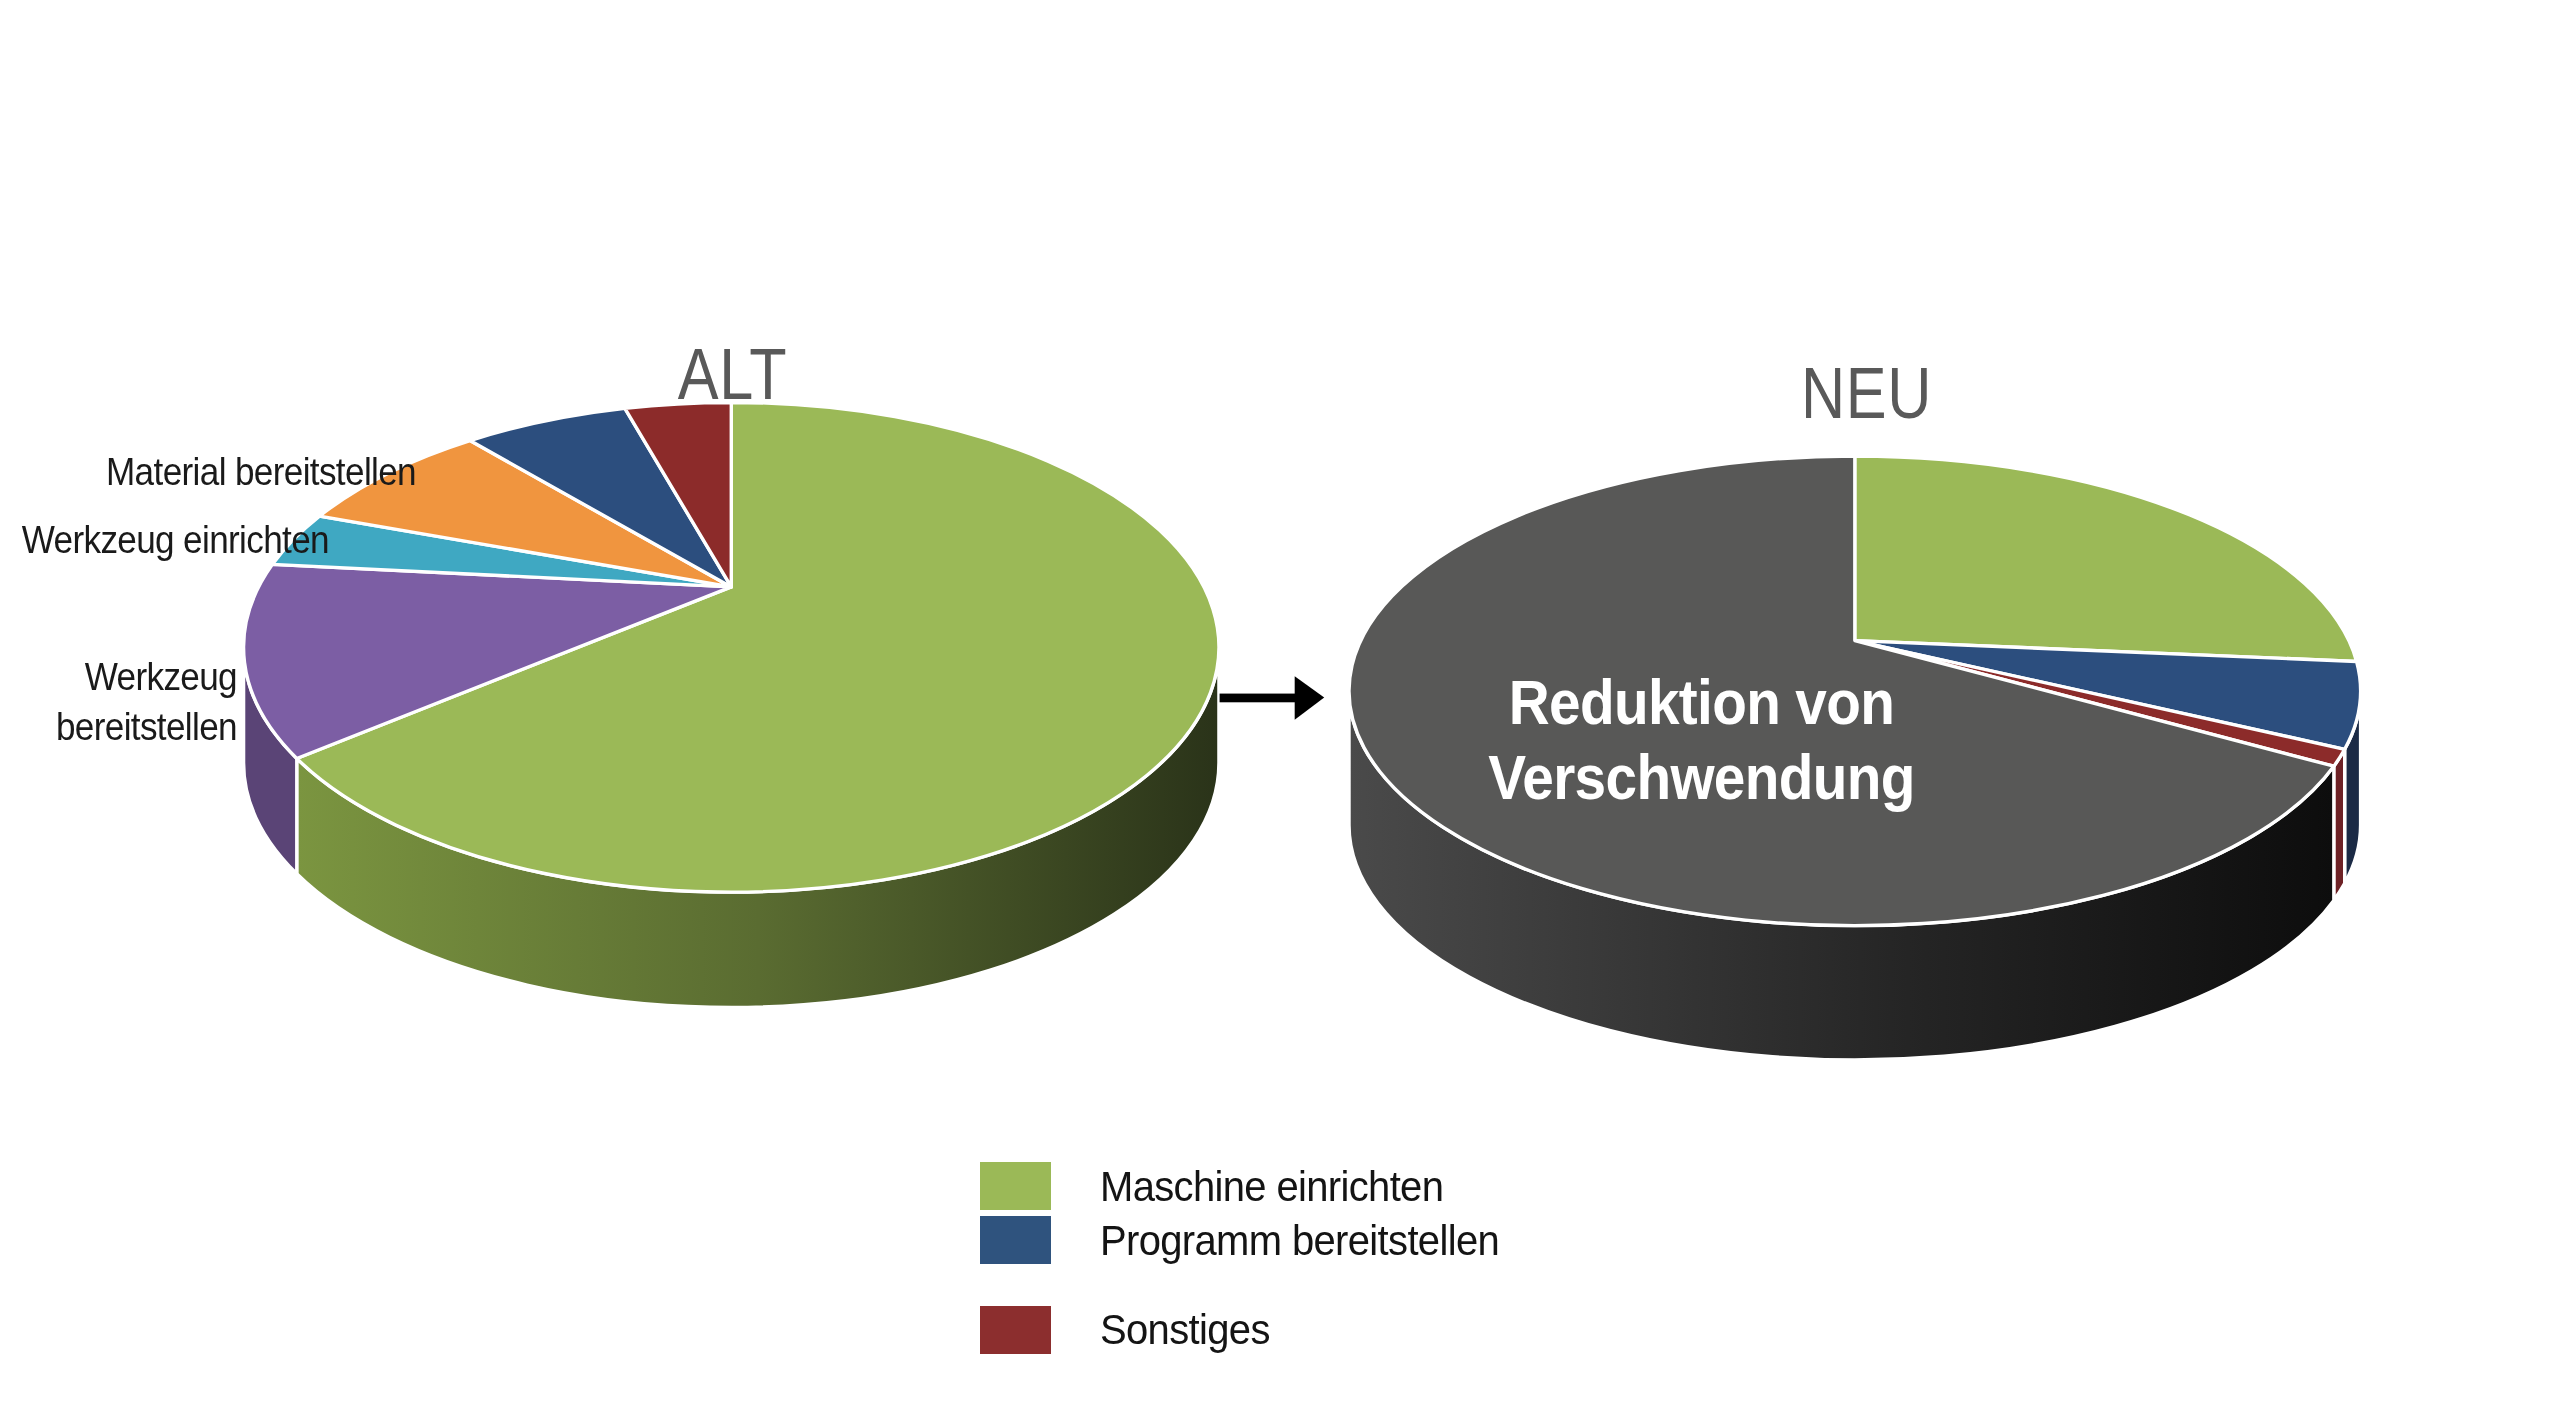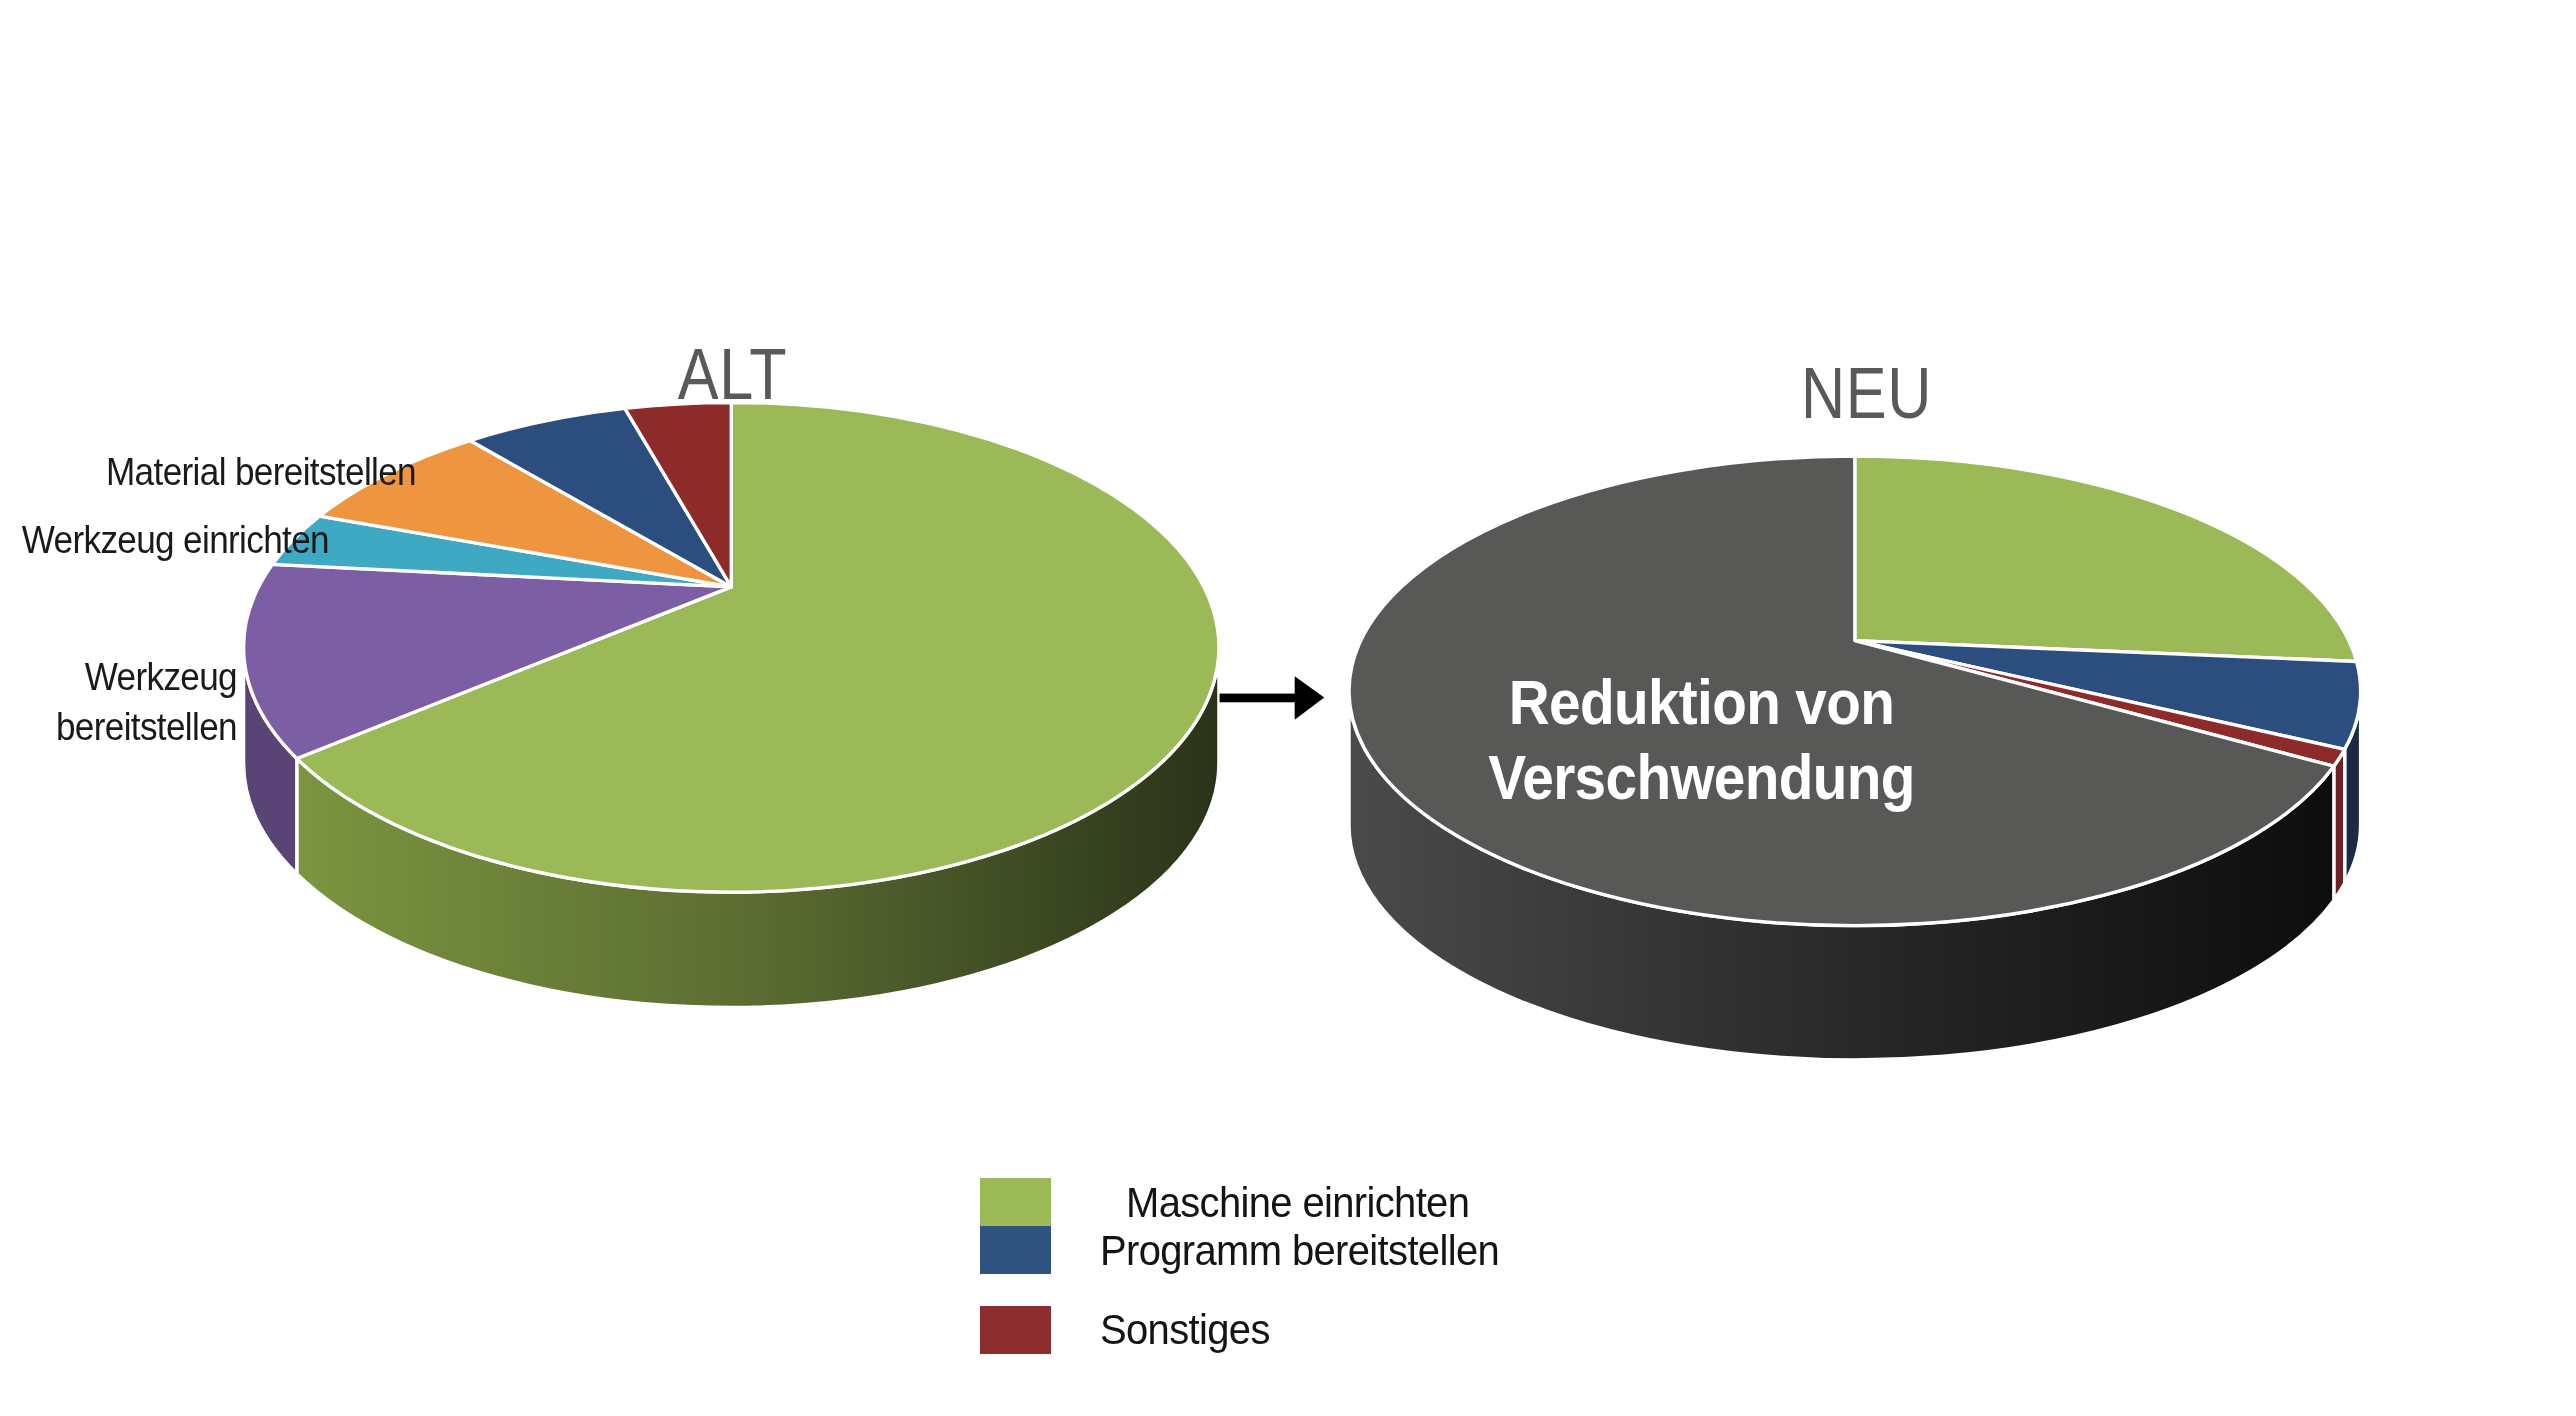--- a/index.html
+++ b/index.html
@@ -24,22 +24,22 @@
   #callout-werkzeug-bereitstellen{right:2339px;top:652px;width:402px;line-height:50px;}
 
   .overlay-label{position:absolute;left:1299px;top:665px;width:805px;
                  text-align:center;color:#ffffff;font-weight:700;
                  font-size:63px;line-height:75px;letter-spacing:-0.7px;
                  transform:scaleX(.9);transform-origin:center center;
                  white-space:pre-line;}
 
   .legend{position:absolute;left:980px;top:1162px;width:738px;}
   .legend-row{position:absolute;left:0;height:48px;display:flex;align-items:center;}
-  .legend-row.r0{top:16px;gap:26px;}
-  .legend-row.r1{top:64px;}
+  .legend-row.r0{top:0;}
+  .legend-row.r1{top:54px;}
   .legend-row.r2{top:144px;align-items:flex-end;}
   .legend-swatch{width:71px;height:48px;flex:0 0 auto;}
   .legend-label{margin-left:49px;font-size:43px;color:#141414;letter-spacing:-0.7px;
                 transform:scaleX(.93);transform-origin:left center;white-space:nowrap;}
 </style>
 </head>
 <body>
 
 <div class="stage">
 

